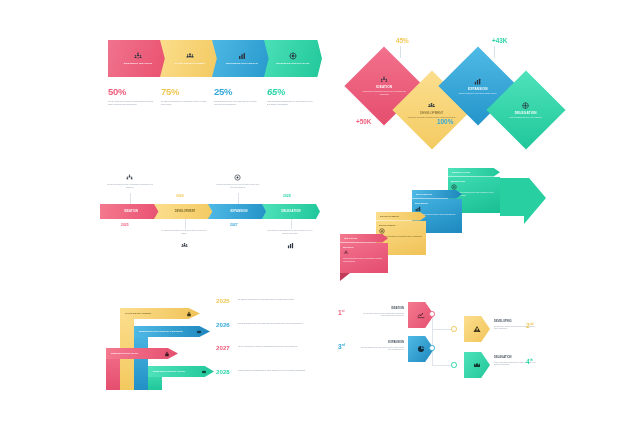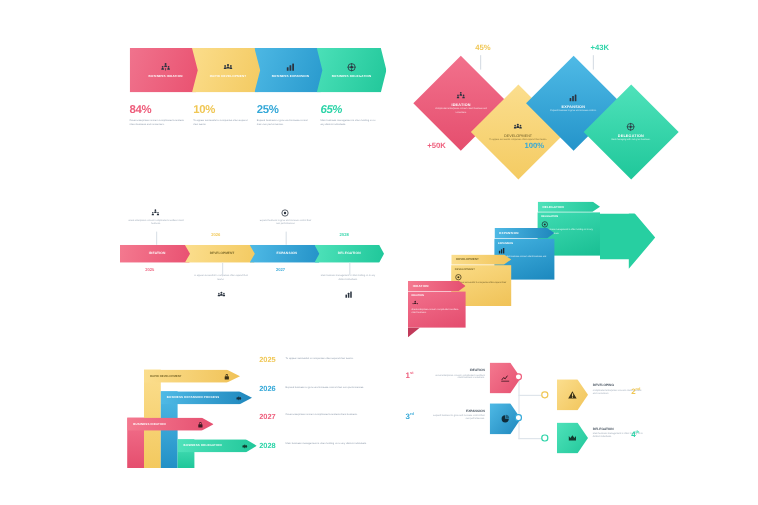--- a/index.html
+++ b/index.html
@@ -158,25 +158,25 @@
             <path d="M12 3v4M12 17v4M3 12h4M17 12h4" stroke-linecap="round"></path>
           </svg>
         </span>
         <div class="ttl lbl-w">Business Delegation</div>
       </div>
 
     </div>
 
     <div class="cols">
       <div class="col">
-        <div class="pct" style="color:#EE5E7C;">84%</div>
+        <div class="pct" style="color:#EE5E7C;">50%</div>
         <div class="micro">Great enterprises concern complicated countless client business and consumers.</div>
       </div>
       <div class="col">
-        <div class="pct" style="color:#F0C755;">10%</div>
+        <div class="pct" style="color:#F0C755;">75%</div>
         <div class="micro">To appear successful to companies often expand their teams.</div>
       </div>
       <div class="col">
         <div class="pct" style="color:#34A8D8;">25%</div>
         <div class="micro">Expand business to grow and increase control their own performances.</div>
       </div>
       <div class="col">
         <div class="pct" style="color:#2DD4A8;font-style:italic;">65%</div>
         <div class="micro">Main business management is often holding on to any distinct individuals.</div>
       </div>

